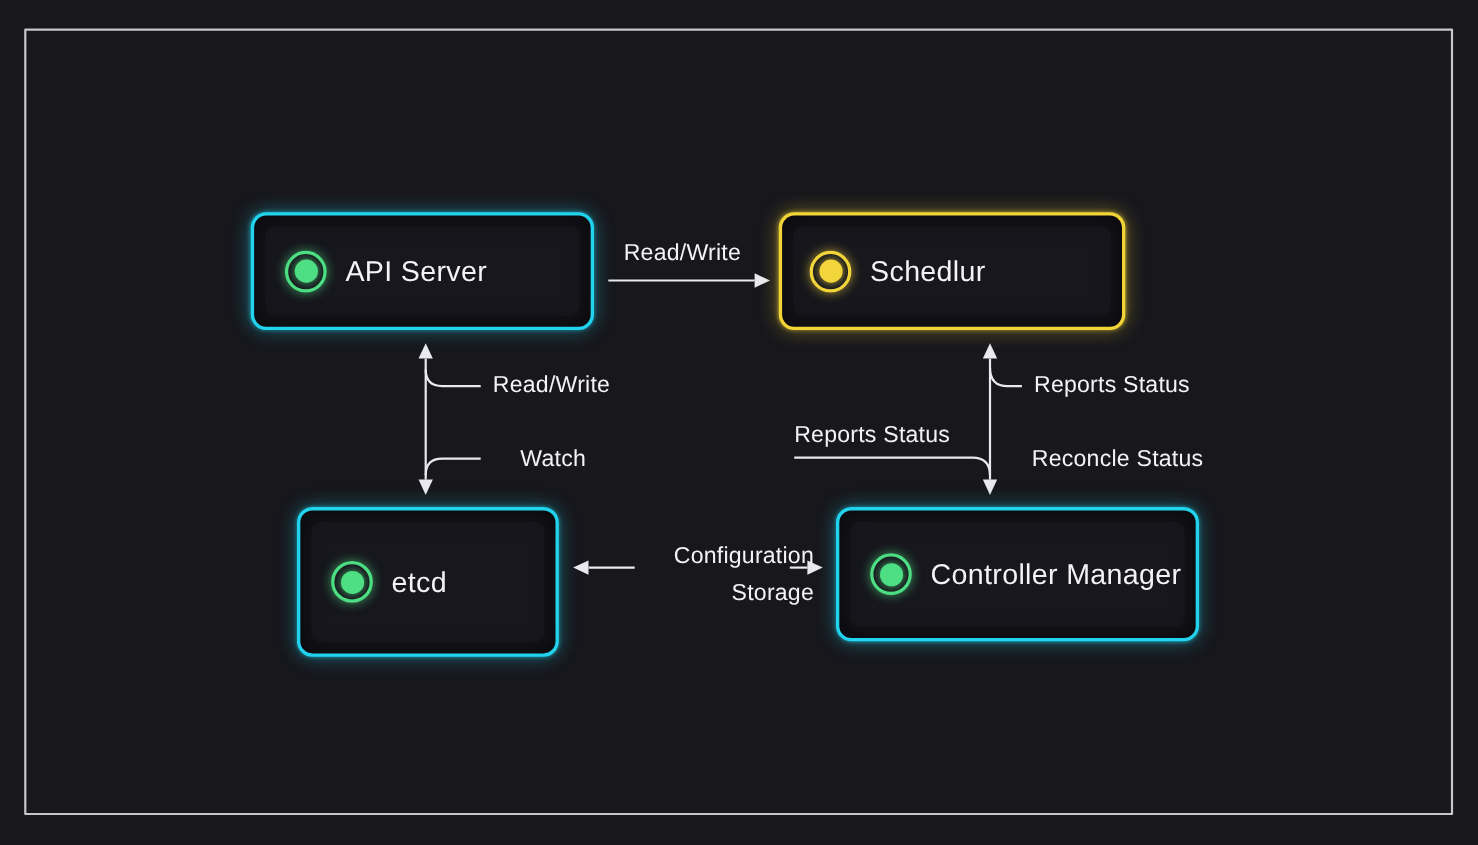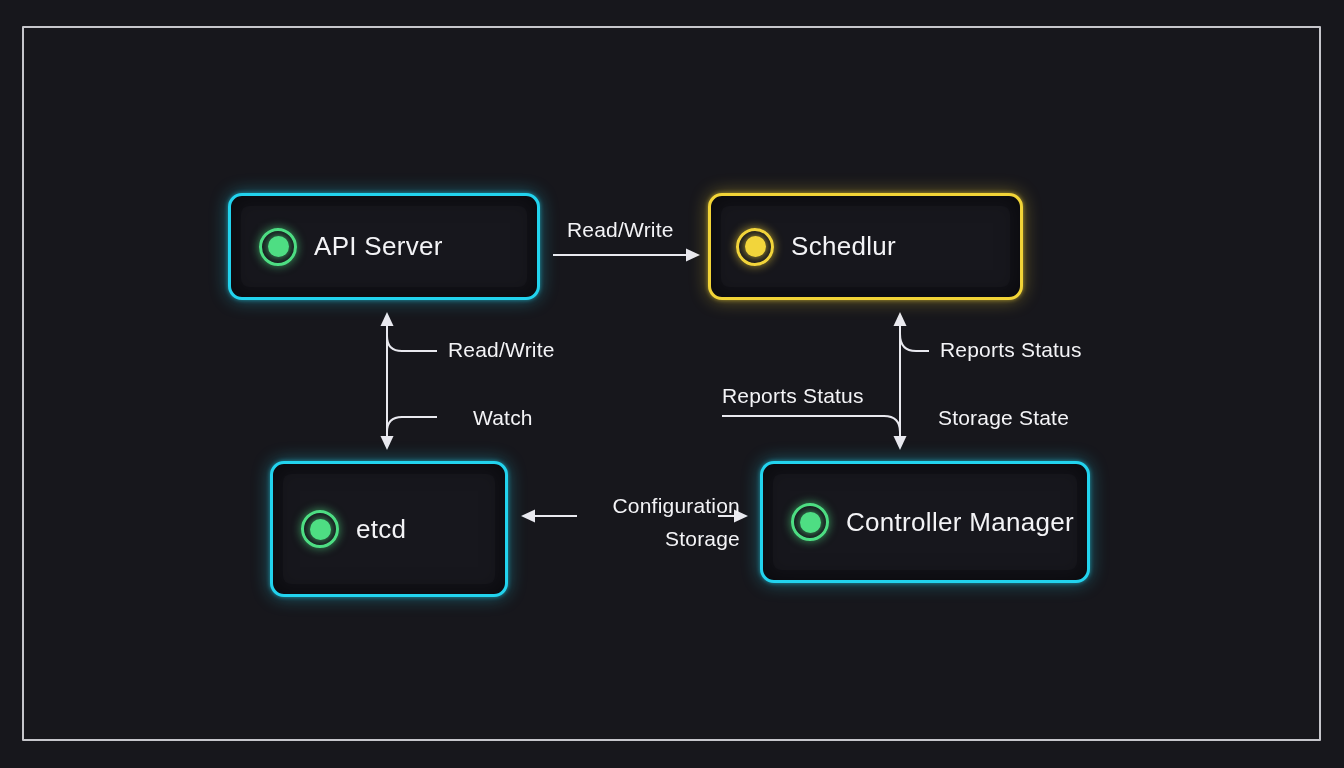--- a/index.html
+++ b/index.html
@@ -159,17 +159,17 @@
   <div class="edge-label" style="left:567px; top:218px;">Read/Write</div>
 
   <div class="edge-label" style="left:448px; top:338px;">Read/Write</div>
 
   <div class="edge-label" style="left:440px; top:406px;margin-left:33px;">Watch</div>
 
   <div class="edge-label" style="left:940px; top:338px;">Reports Status</div>
 
   <div class="edge-label" style="left:722px; top:384px;">Reports Status</div>
 
-  <div class="edge-label" style="left:938px; top:406px;">Storage State</div>
+  <div class="edge-label" style="left:938px; top:406px;">Reconcle Status</div>
 
   <div class="edge-label wrap" style="left:580px; top:489px;">Configuration Storage</div>
 
 </div>
 
 </body></html>

